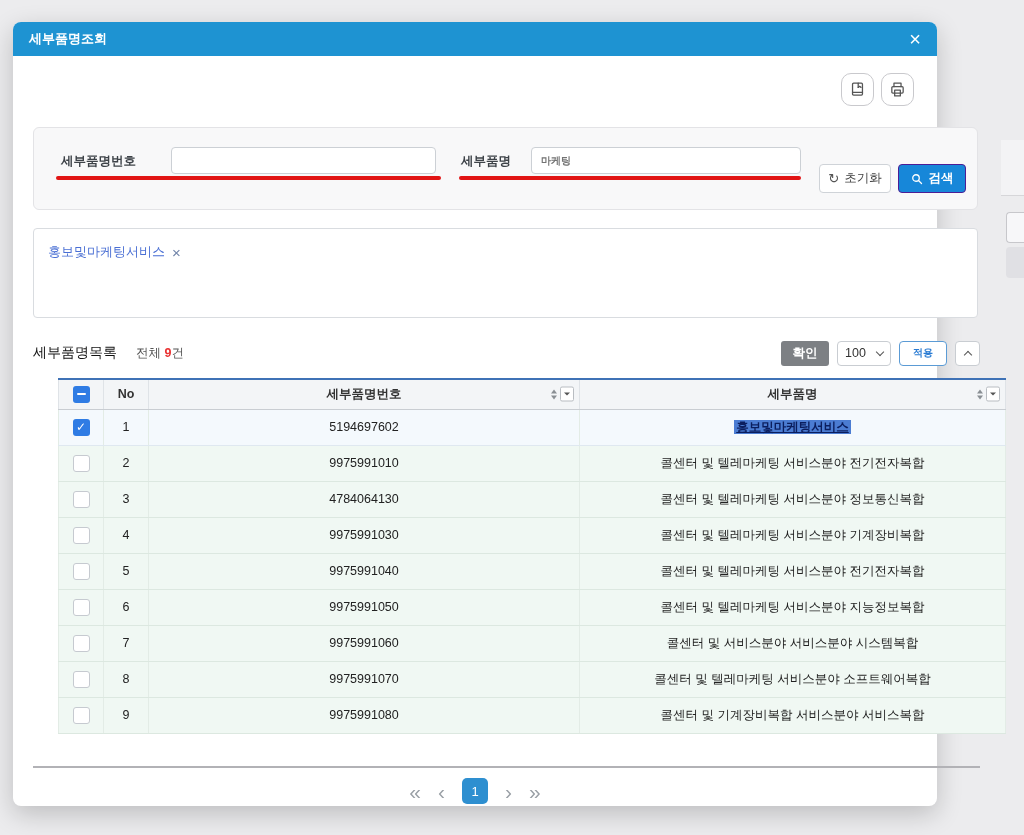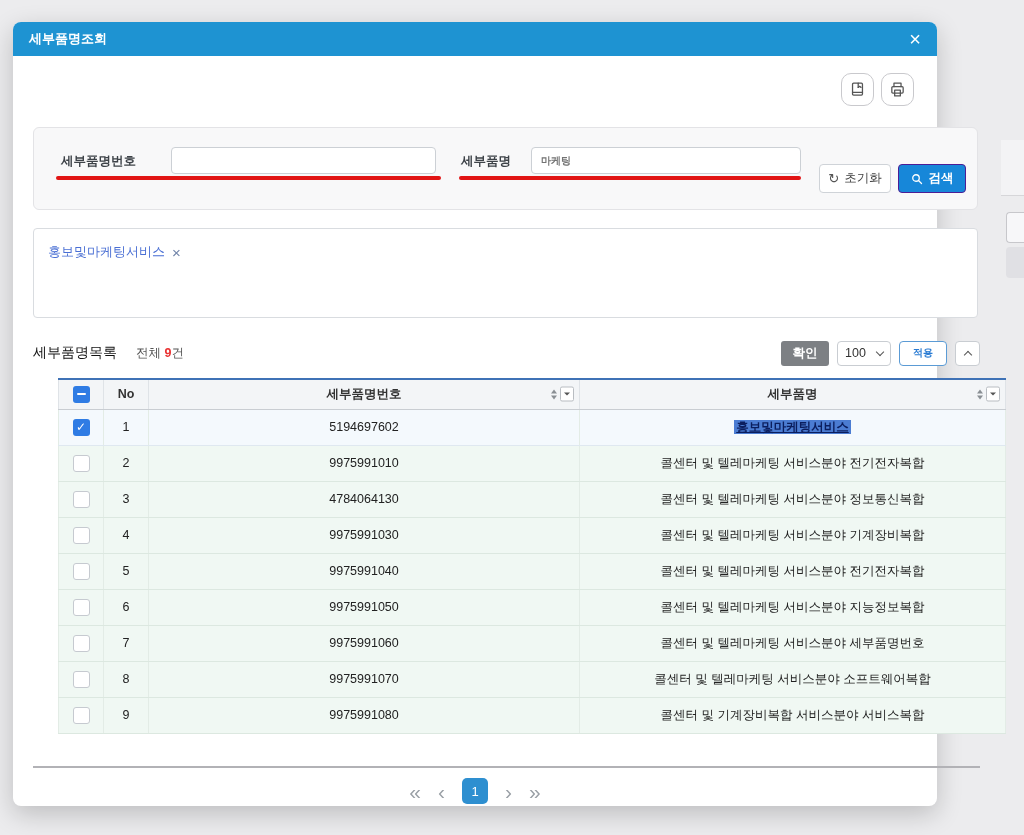--- a/index.html
+++ b/index.html
@@ -233,21 +233,21 @@
             <tr>
               <td><span class="cb unchecked"></span></td>
               <td>6</td>
               <td>9975991050</td>
               <td>콜센터 및 텔레마케팅 서비스분야 지능정보복합</td>
             </tr>
             <tr>
               <td><span class="cb unchecked"></span></td>
               <td>7</td>
               <td>9975991060</td>
-              <td>콜센터 및 텔레마케팅 서비스분야 세부품명번호</td>
+              <td>콜센터 및 서비스분야 서비스분야 시스템복합</td>
             </tr>
             <tr>
               <td><span class="cb unchecked"></span></td>
               <td>8</td>
               <td>9975991070</td>
               <td>콜센터 및 텔레마케팅 서비스분야 소프트웨어복합</td>
             </tr>
             <tr>
               <td><span class="cb unchecked"></span></td>
               <td>9</td>

